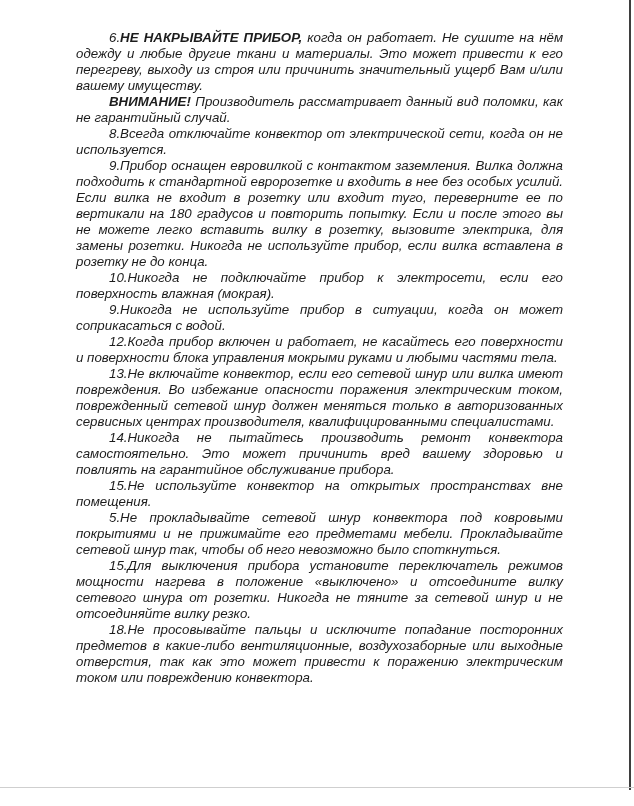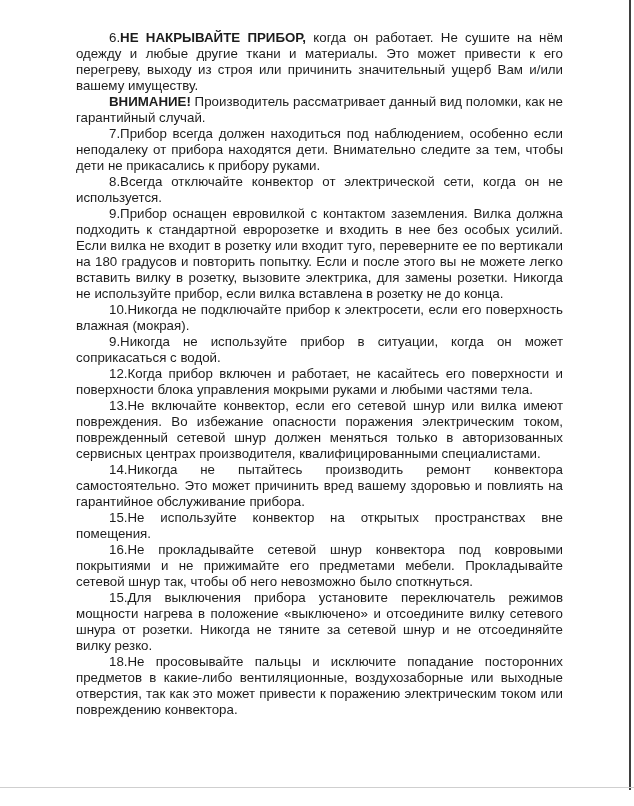--- a/index.html
+++ b/index.html
@@ -16,20 +16,21 @@
   }
   .page-text {
     position: absolute;
     left: 76px;
     top: 30px;
     width: 487px;
     color: #1c1c1c;
     font-size: 13.3px;
     line-height: 16px;
     text-align: justify;
+    font-style: italic;
   }
   .para {
     margin: 0;
     padding: 0;
     text-indent: 33px;
   }
   .para b {
     font-weight: bold;
   }
   .edge-right {
@@ -46,29 +47,28 @@
     width: 634px;
     height: 1px;
   }
 </style>
 </head>
 <body style="background: rgb(255, 255, 255);">
 
 <div class="page-text" id="paragraphs-container" style="color: rgb(28, 28, 28);">
     <p class="para"><span>6.</span><b>НЕ НАКРЫВАЙТЕ ПРИБОР,</b><span> когда он работает. Не сушите на нём одежду и любые другие ткани и материалы. Это может привести к его перегреву, выходу из строя или причинить значительный ущерб Вам и/или вашему имуществу.</span></p>
     <p class="para"><b>ВНИМАНИЕ!</b><span> Производитель рассматривает данный вид поломки, как не гарантийный случай.</span></p>
-    <p class="para"><span>7.Прибор всегда должен находиться под наблюдением, особенно если неподалеку от прибора находятся дети. Внимательно следите за тем, чтобы дети не прикасались к прибору руками.</span></p>
     <p class="para"><span>8.Всегда отключайте конвектор от электрической сети, когда он не используется.</span></p>
     <p class="para"><span>9.Прибор оснащен евровилкой с контактом заземления. Вилка должна подходить к стандартной евророзетке и входить в нее без особых усилий. Если вилка не входит в розетку или входит туго, переверните ее по вертикали на 180 градусов и повторить попытку. Если и после этого вы не можете легко вставить вилку в розетку, вызовите электрика, для замены розетки. Никогда не используйте прибор, если вилка вставлена в розетку не до конца.</span></p>
     <p class="para"><span>10.Никогда не подключайте прибор к электросети, если его поверхность влажная (мокрая).</span></p>
     <p class="para"><span>9.Никогда не используйте прибор в ситуации, когда он может соприкасаться с водой.</span></p>
     <p class="para"><span>12.Когда прибор включен и работает, не касайтесь его поверхности и поверхности блока управления мокрыми руками и любыми частями тела.</span></p>
     <p class="para"><span>13.Не включайте конвектор, если его сетевой шнур или вилка имеют повреждения. Во избежание опасности поражения электрическим током, поврежденный сетевой шнур должен меняться только в авторизованных сервисных центрах производителя, квалифицированными специалистами.</span></p>
     <p class="para"><span>14.Никогда не пытайтесь производить ремонт конвектора самостоятельно. Это может причинить вред вашему здоровью и повлиять на гарантийное обслуживание прибора.</span></p>
     <p class="para"><span>15.Не используйте конвектор на открытых пространствах вне помещения.</span></p>
-    <p class="para"><span>16.Не прокладывайте сетевой шнур конвектора под ковровыми покрытиями и не прижимайте его предметами мебели. Прокладывайте сетевой шнур так, чтобы об него невозможно было споткнуться.</span></p>
+    <p class="para"><span>5.Не прокладывайте сетевой шнур конвектора под ковровыми покрытиями и не прижимайте его предметами мебели. Прокладывайте сетевой шнур так, чтобы об него невозможно было споткнуться.</span></p>
     <p class="para"><span>15.Для выключения прибора установите переключатель режимов мощности нагрева в положение «выключено» и отсоедините вилку сетевого шнура от розетки. Никогда не тяните за сетевой шнур и не отсоединяйте вилку резко.</span></p>
     <p class="para"><span>18.Не просовывайте пальцы и исключите попадание посторонних предметов в какие-либо вентиляционные, воздухозаборные или выходные отверстия, так как это может привести к поражению электрическим током или повреждению конвектора.</span></p>
   </div>
 
 <div class="edge-right" style="background: rgb(62, 62, 62);"></div>
 
 <div class="edge-bottom" style="background: rgb(207, 207, 207);"></div>
 
 </body></html>

